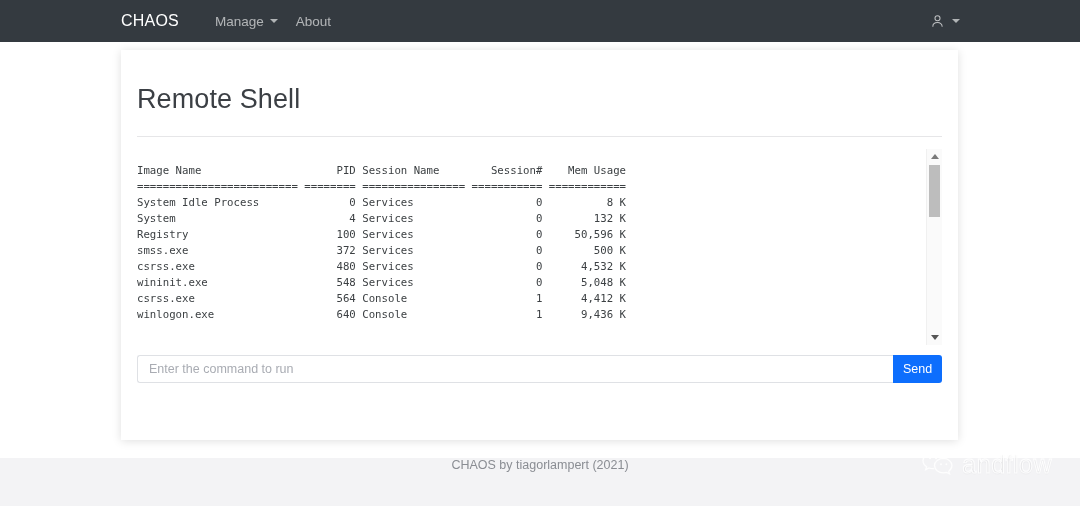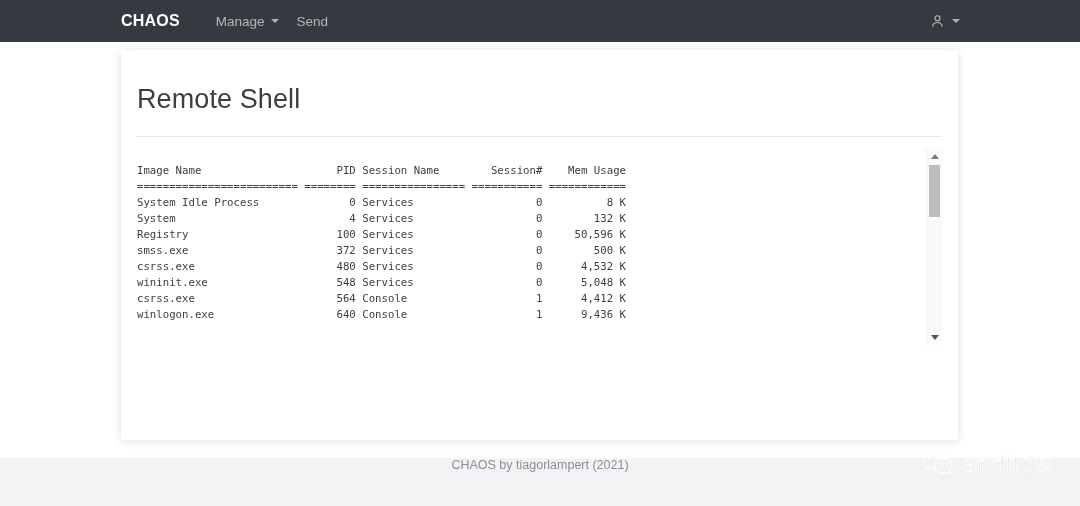--- a/index.html
+++ b/index.html
@@ -21,21 +21,20 @@
     background: #343a40;
     display: flex;
     align-items: center;
     position: relative;
   }
   .nav-brand {
     color: #ffffff;
     font-size: 16px;
     margin-left: 121px;
     letter-spacing: .2px;
-    font-weight: bold;
   }
   .nav-links {
     display: flex;
     align-items: center;
     margin-left: 36px;
     gap: 18px;
   }
   .nav-link {
     color: rgba(255,255,255,.62);
     font-size: 13.5px;
@@ -239,21 +238,21 @@
 
 <div class="navbar">
   <div class="nav-brand">CHAOS</div>
 
   <div class="nav-links">
     <div class="nav-link">
       <span>Manage</span>
       <span class="caret"></span>
     </div>
     <div class="nav-link">
-      <span>Send</span>
+      <span>About</span>
     </div>
   </div>
 
   <div class="nav-right">
     <span class="user-icon">
       <svg width="15" height="16" viewBox="0 0 16 16" fill="none" stroke="rgba(255,255,255,.68)" stroke-width="1.1">
         <circle cx="8" cy="5" r="2.7"></circle>
         <path d="M3 14c0-2.8 2.3-4.4 5-4.4s5 1.6 5 4.4"></path>
       </svg>
     </span>
@@ -271,20 +270,24 @@
 
       <div class="terminal-wrap">
         <div class="terminal" id="terminal"><span class="term-line">Image Name                     PID Session Name        Session#    Mem Usage</span><span class="term-line">========================= ======== ================ =========== ============</span><span class="term-line">System Idle Process              0 Services                   0          8 K</span><span class="term-line">System                           4 Services                   0        132 K</span><span class="term-line">Registry                       100 Services                   0     50,596 K</span><span class="term-line">smss.exe                       372 Services                   0        500 K</span><span class="term-line">csrss.exe                      480 Services                   0      4,532 K</span><span class="term-line">wininit.exe                    548 Services                   0      5,048 K</span><span class="term-line">csrss.exe                      564 Console                    1      4,412 K</span><span class="term-line">winlogon.exe                   640 Console                    1      9,436 K</span></div>
         <div class="fake-scroll">
           <div class="arrow-up"></div>
           <div class="thumb"></div>
           <div class="arrow-dn"></div>
         </div>
       </div>
 
+      <div class="cmd-row">
+        <input class="cmd-input" type="text" placeholder="Enter the command to run" style="">
+        <button class="send-btn">Send</button>
+      </div>
 
     </div>
   </div>
 </div>
 
 <div class="footer">
   <span class="footer-text">CHAOS by tiagorlampert (2021)</span>
 </div>
 
 <div class="watermark">

